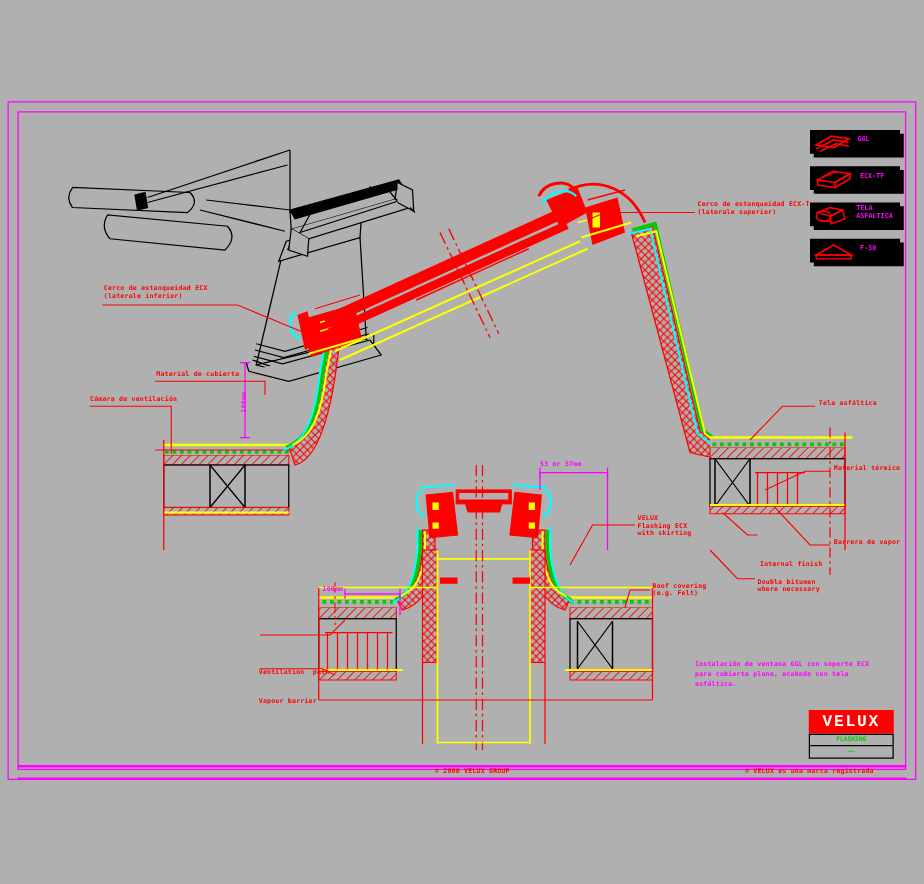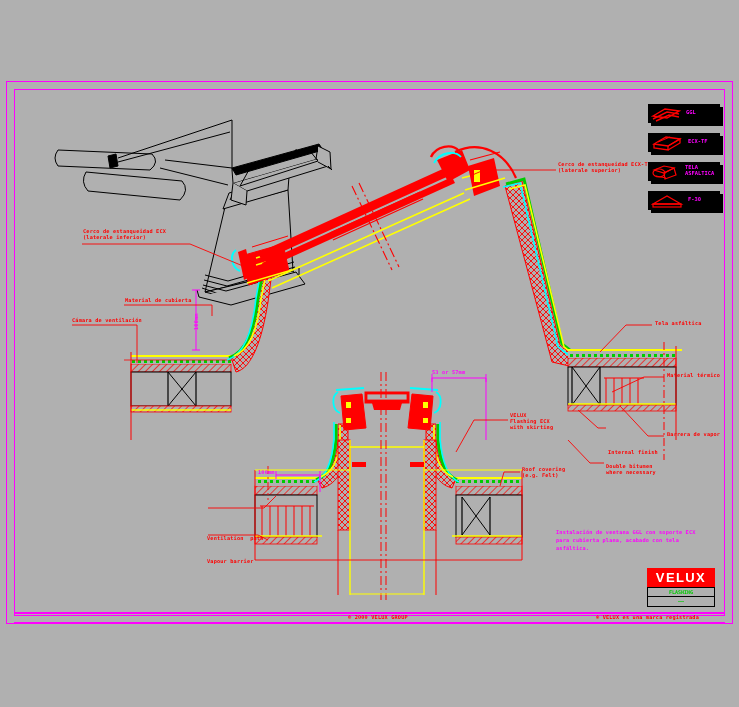--- a/index.html
+++ b/index.html
@@ -13,21 +13,21 @@
   .rule{background:#ff00ff;height:1.5px;}
   
   .lbl{font-size:5.2px;line-height:6.2px;letter-spacing:.2px;white-space:pre;
        font-weight:bold;font-family:"DejaVu Sans Mono",monospace;}
   .red{color:#ff0000;}
   .mag{color:#ff00ff;}
   .vert{transform-origin:0 0;transform:rotate(-90deg);}
   .legend-txt{position:absolute;font-size:5.4px;font-weight:bold;white-space:pre;line-height:5.6px;}
   
   .velux-logo{width:68px;height:19px;background:#ff0000;color:#ffffff;
-      font-family:Liberation Sans, sans-serif;font-weight:bold;font-size:13px;
+      font-family:Liberation Mono, monospace;font-weight:bold;font-size:13px;
       letter-spacing:1.4px;text-align:center;line-height:19px;}
   .velux-tbl{width:68px;border:1.2px solid #000;box-sizing:border-box;background:#b0b0b0;}
   .velux-row{height:9px;border-bottom:1.2px solid #000;box-sizing:border-box;
       font-size:5px;color:#00cc00;text-align:center;line-height:9px;font-weight:bold;}
   .velux-row:last-child{border-bottom:none;}
   svg{display:block;}
 </style>
 </head>
 <body>
 

